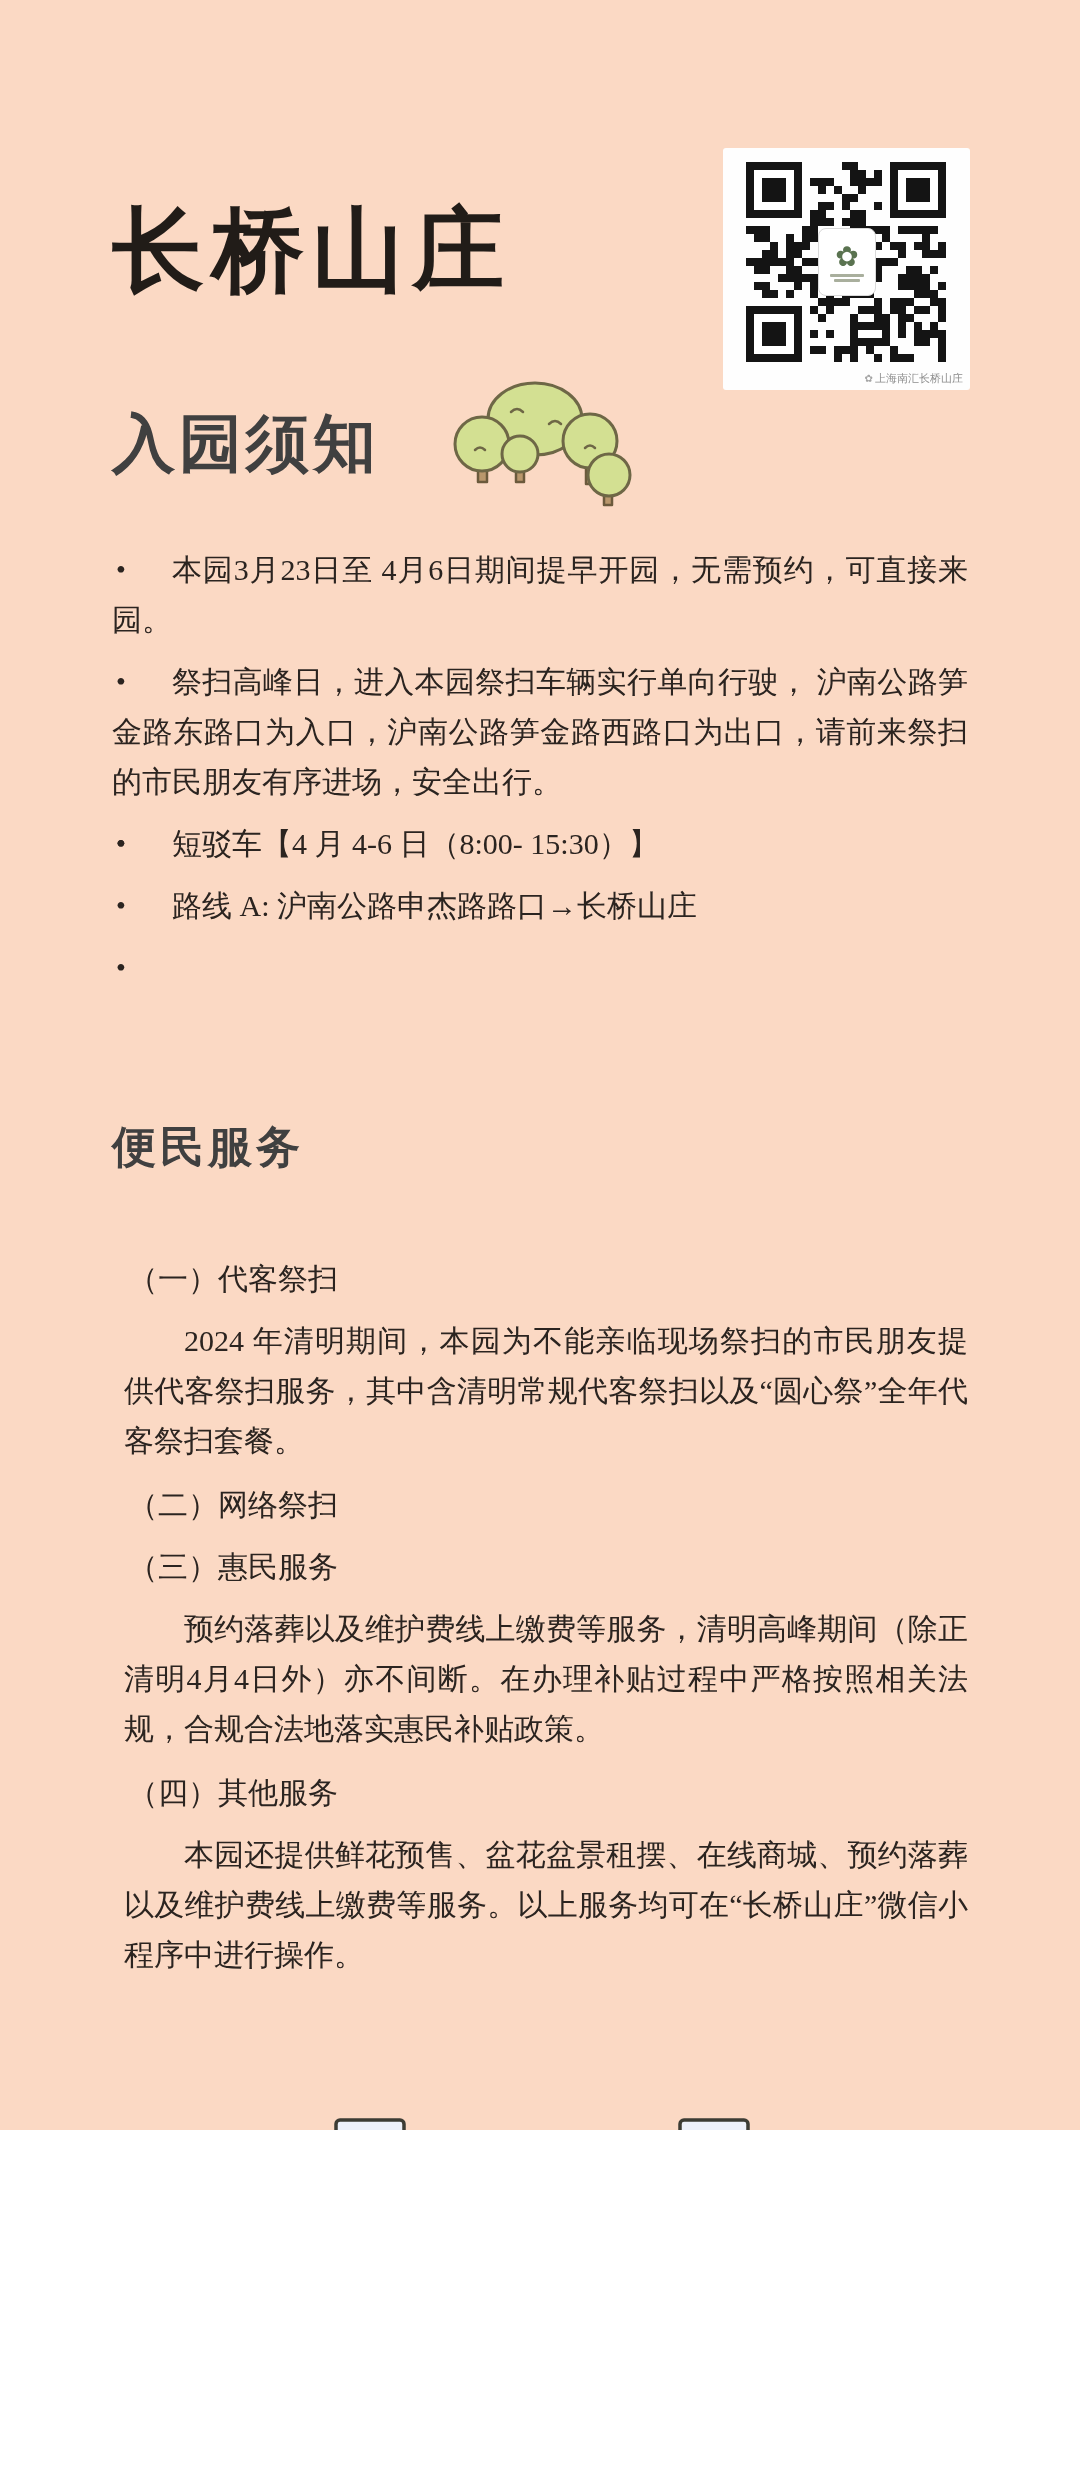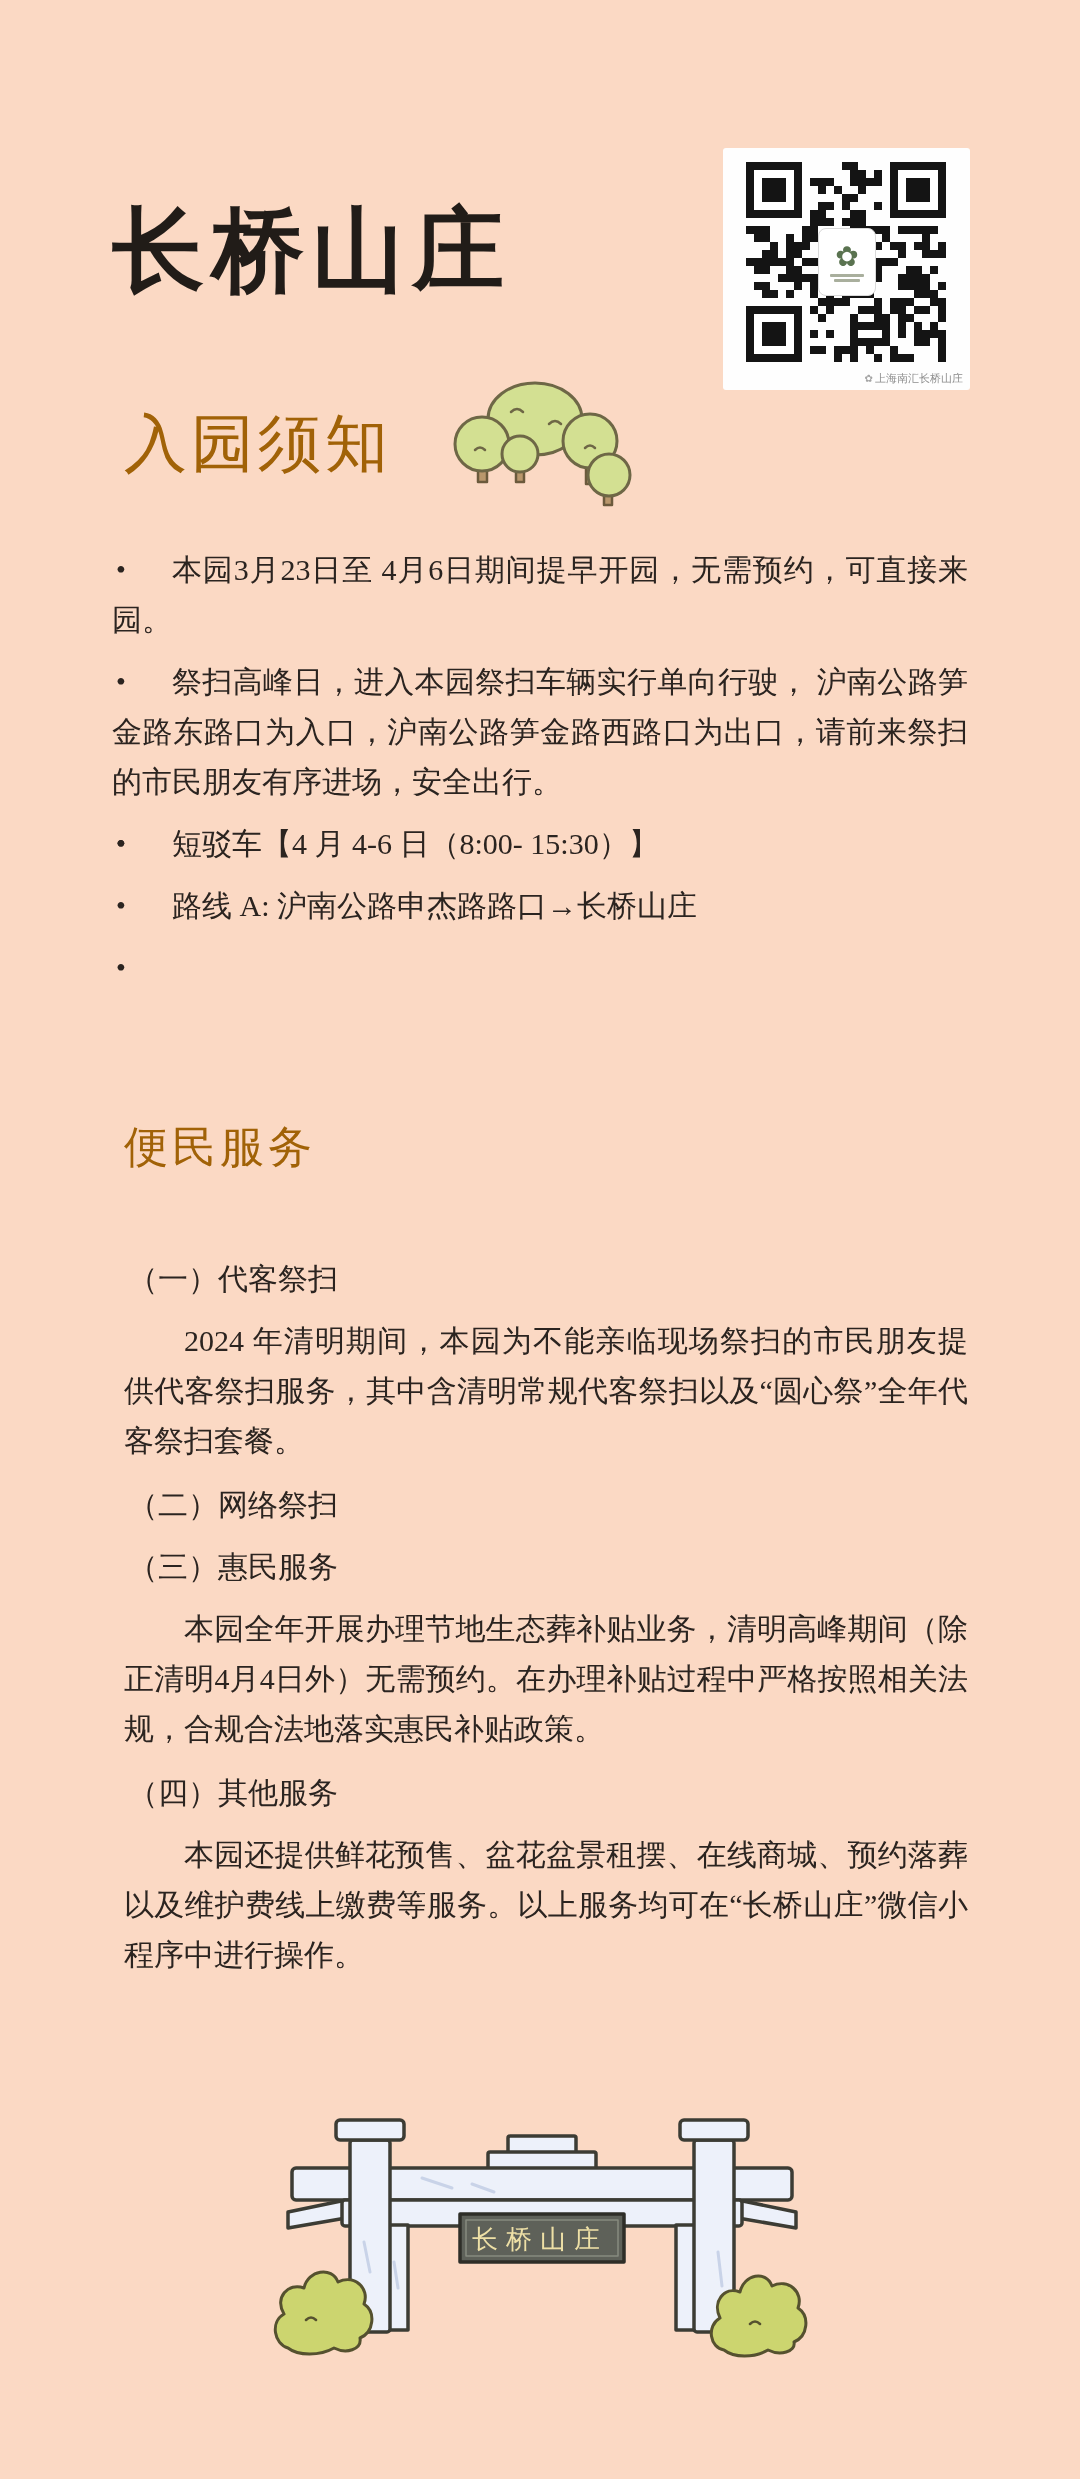--- a/index.html
+++ b/index.html
@@ -1,18 +1,18 @@
 <!DOCTYPE html>
 <html><head>
 <meta charset="utf-8">
 <style>
   html,body{margin:0;padding:0;}
   #page{
     position:relative;
-    width:1080px;height:2479px;
+    width:1080px;height:2130px;
     background:#fbd9c4;
     font-family:"Liberation Serif","DejaVu Serif",serif;
     color:#2b2420;
     overflow:hidden;
   }
   .main-title{
     position:absolute;left:112px;top:205px;
     font-size:92px;font-weight:700;line-height:1;
     letter-spacing:8px;color:#211c18;white-space:nowrap;
   }
@@ -32,22 +32,22 @@
   .qr-logo .tline2{width:26px;}
   .qr-caption{
     position:absolute;right:7px;bottom:4px;
     display:flex;align-items:center;gap:2px;
     font-family:"Liberation Sans","DejaVu Sans",sans-serif;
     font-size:11px;color:#8d8d8d;white-space:nowrap;
   }
   .qr-caption .flower{font-size:10px;color:#a5a5a5;}
   
   .heading{
-    position:absolute;left:124px;
-    font-weight:400;color:#a16207;letter-spacing:4px;line-height:1;white-space:nowrap;
+    position:absolute;left:112px;
+    font-weight:700;color:#404040;letter-spacing:4px;line-height:1;white-space:nowrap;
   }
   .heading-notice{top:413px;font-size:63px;}
   .heading-services{top:1126px;font-size:44px;}
   .trees{position:absolute;left:445px;top:372px;width:200px;height:135px;}
   
   .textcol{
     position:absolute;left:112px;width:856px;
     font-size:30px;line-height:50px;text-align:justify;color:#2b2420;
   }
   .notice-list{top:545px;}
@@ -324,21 +324,21 @@
     <p class="bullet"><span class="dot">•</span></p>
   </div>
 
   <div class="heading heading-services">便民服务</div>
 
   <div class="textcol services-list">
     <p class="svc-title">（一）代客祭扫</p>
     <p class="svc-body">2024 年清明期间，本园为不能亲临现场祭扫的市民朋友提供代客祭扫服务，其中含清明常规代客祭扫以及“圆心祭”全年代客祭扫套餐。</p>
     <p class="svc-title">（二）网络祭扫</p>
     <p class="svc-title">（三）惠民服务</p>
-    <p class="svc-body">本园全年开展办理节地生态葬补贴业务，清明高峰期间（除正清明4月4日外）无需预约。在办理补贴过程中严格按照相关法规，合规合法地落实惠民补贴政策。</p>
+    <p class="svc-body">预约落葬以及维护费线上缴费等服务，清明高峰期间（除正清明4月4日外）亦不间断。在办理补贴过程中严格按照相关法规，合规合法地落实惠民补贴政策。</p>
     <p class="svc-title">（四）其他服务</p>
     <p class="svc-body">本园还提供鲜花预售、盆花盆景租摆、在线商城、预约落葬以及维护费线上缴费等服务。以上服务均可在“长桥山庄”微信小程序中进行操作。</p>
   </div>
 
   <svg class="gate" viewBox="0 0 540 250" aria-hidden="true">
     <g stroke="#3c3c34" stroke-width="3.5" stroke-linejoin="round">
 
       <path d="M74 88 L16 100 L16 116 L74 106 Z" fill="#edf1fa"></path>
       <path d="M466 88 L524 100 L524 116 L466 106 Z" fill="#edf1fa"></path>
 

